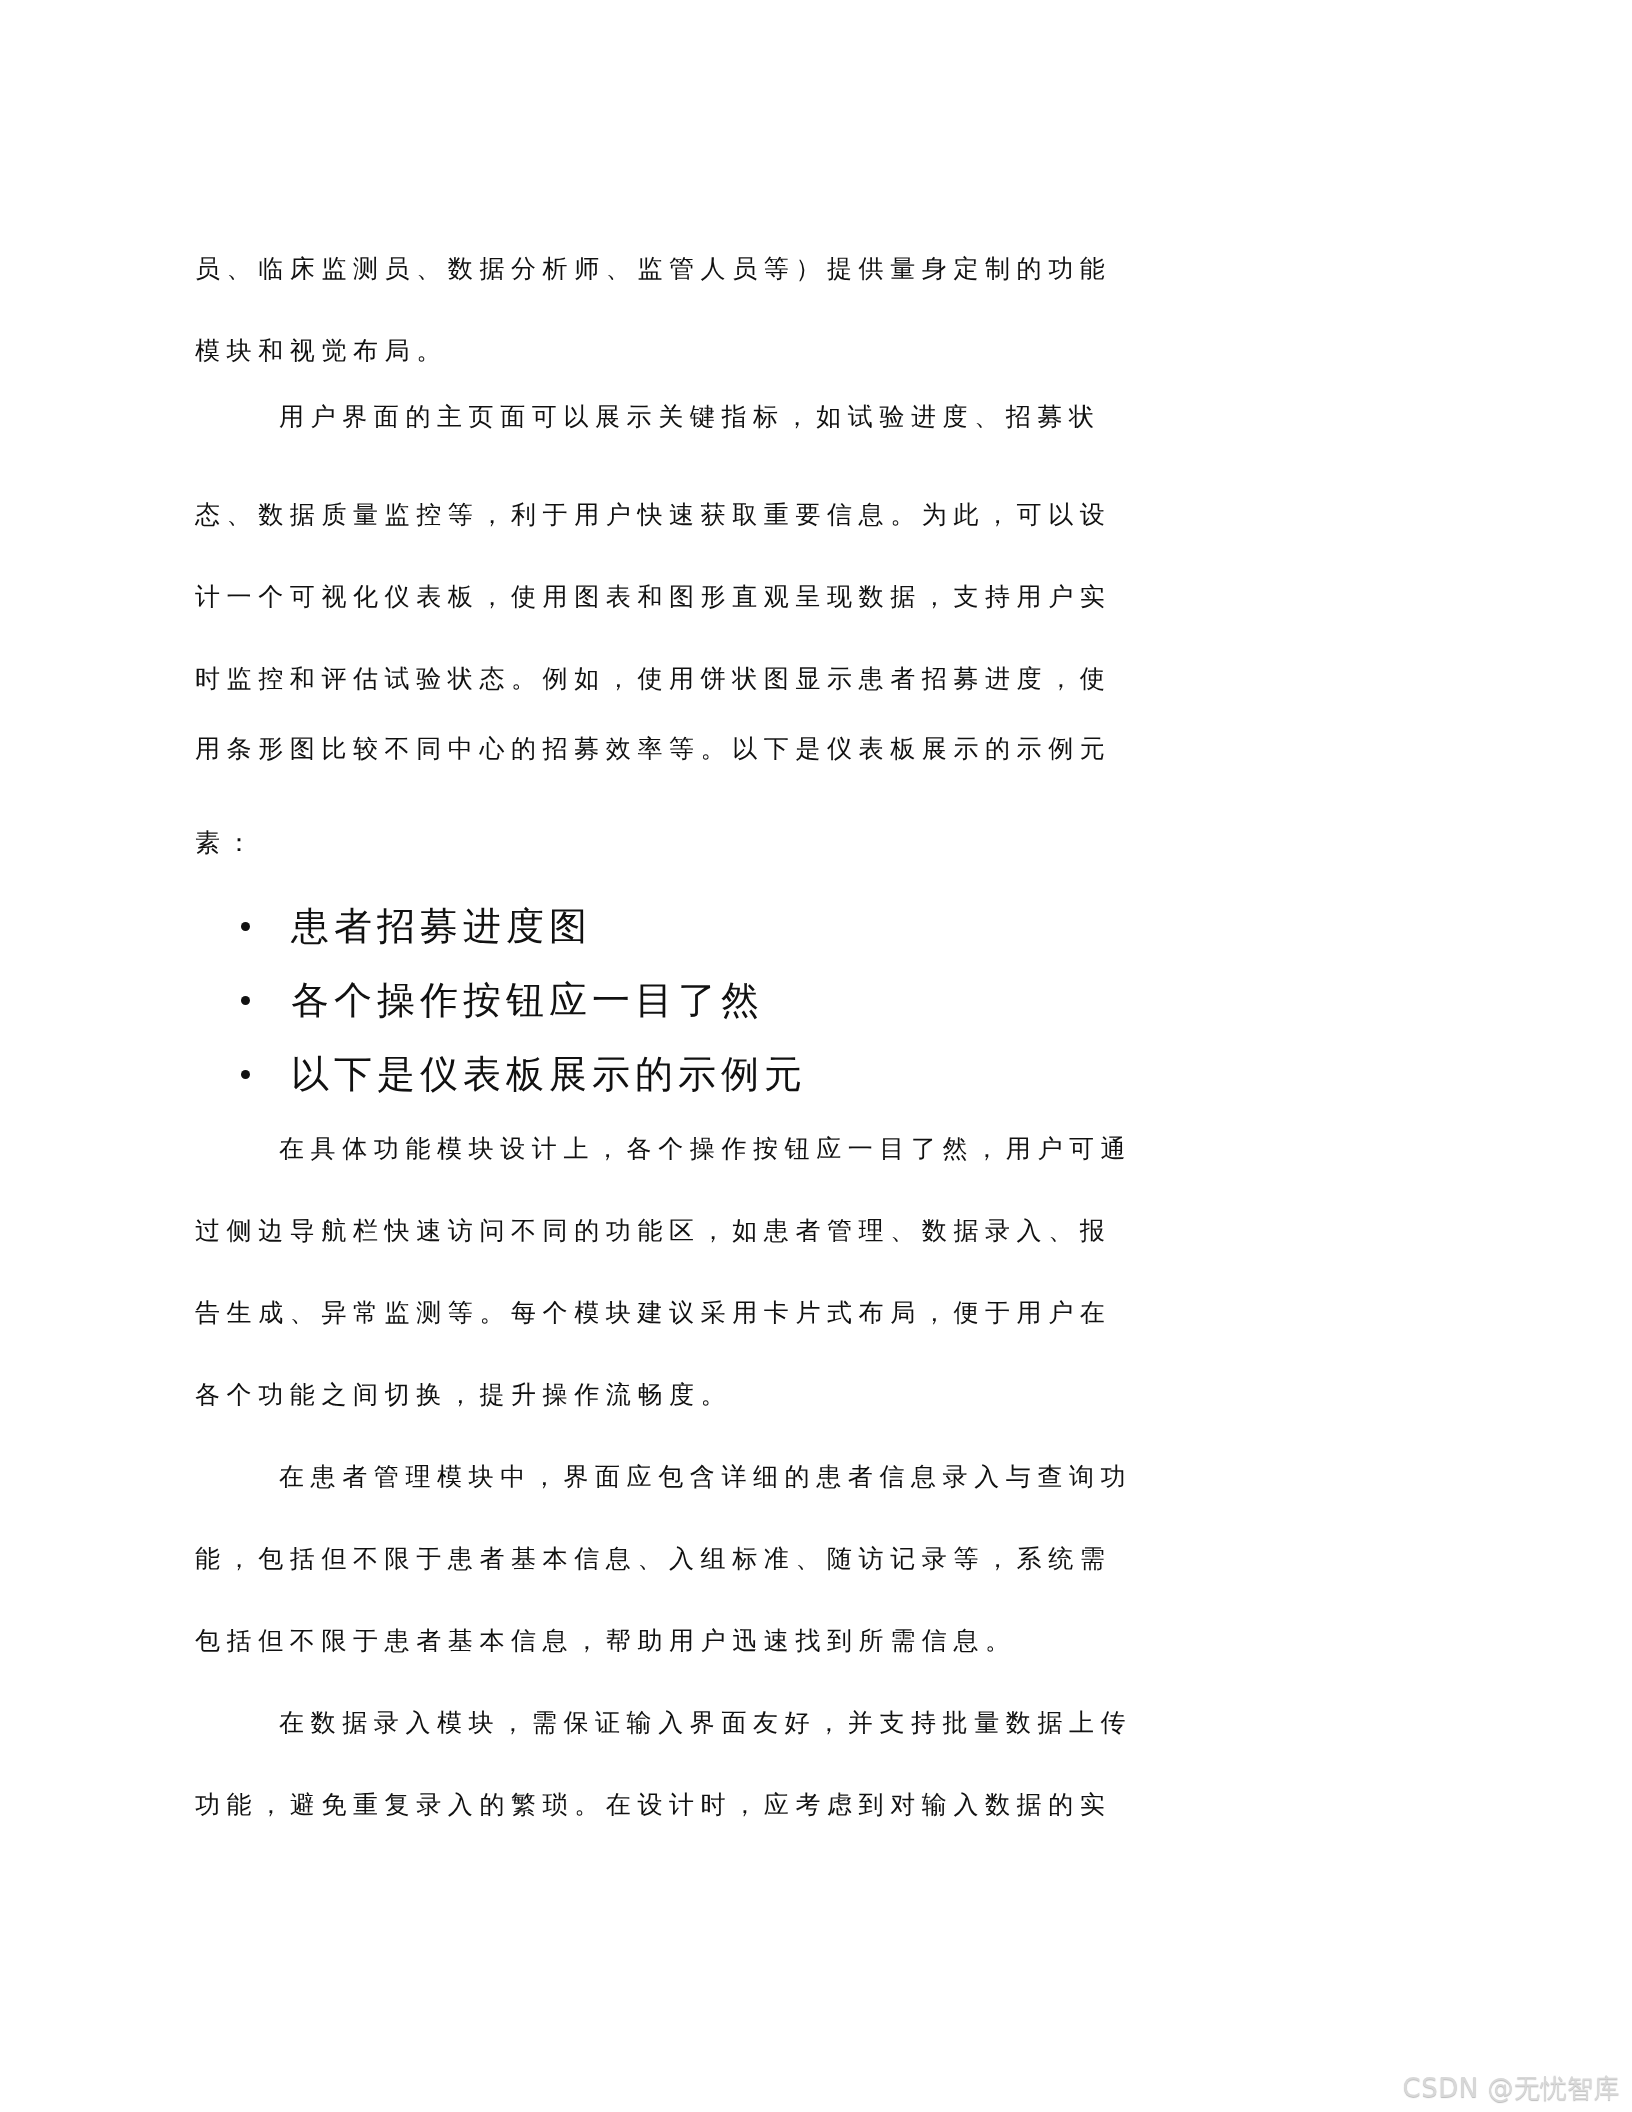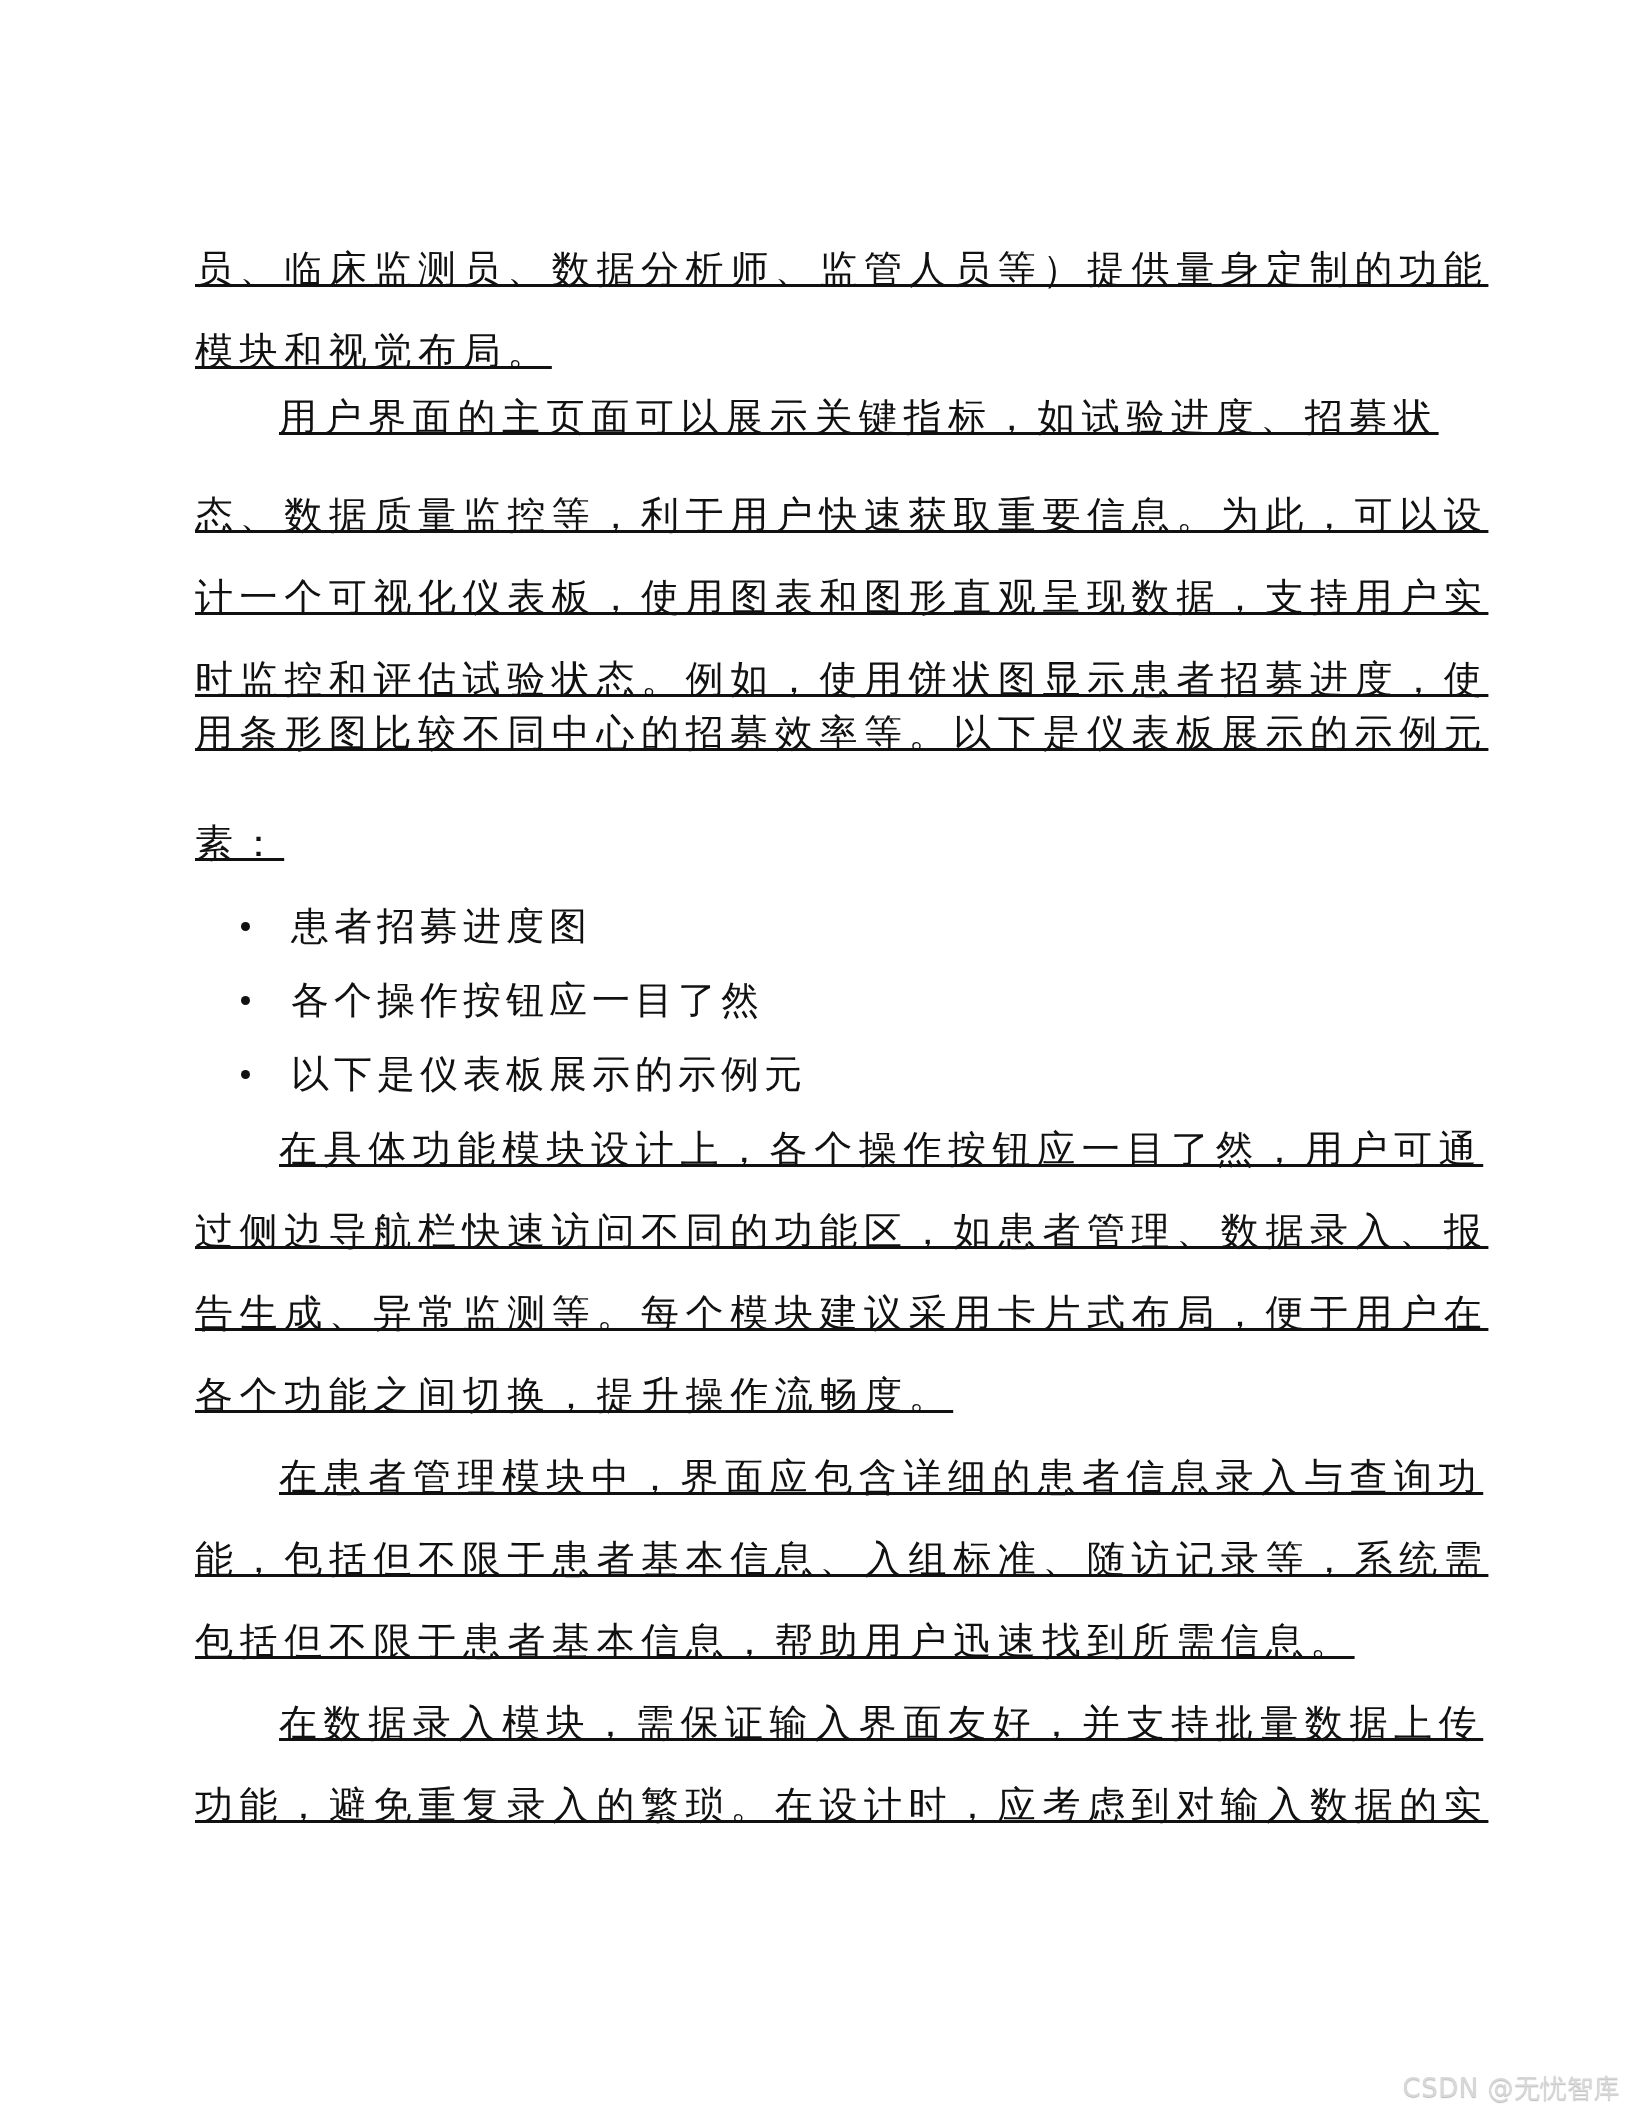--- a/index.html
+++ b/index.html
@@ -1,41 +1,41 @@
 <!DOCTYPE html>
 <html><head>
 <meta charset="utf-8">
 <style>
   html, body { margin:0; padding:0; background:#ffffff; }
   body { width:1632px; height:2112px; position:relative; overflow:hidden;
          font-family: "DejaVu Serif", "Liberation Serif", serif; color:#111; }
   .page { position:absolute; left:195px; top:228px; width:1222px; }
-  .line { position:absolute; left:0; height:82px; line-height:82px; font-size:38px;
-          letter-spacing:6.6px; white-space:nowrap;text-decoration:underline; }
+  .line { position:absolute; left:0; height:82px; line-height:82px; font-size:25px;
+          letter-spacing:6.6px; white-space:nowrap; }
   .indent { padding-left:84px; }
   .bullet-row { position:absolute; left:0; height:76px; line-height:76px; font-size:38px; white-space:nowrap; letter-spacing:5px; }
   .bullet-dot { display:inline-block; width:9px; height:9px; border-radius:50%; background:#111;
                 position:absolute; left:46px; top:34px; }
   .bullet-text { position:absolute; left:96px; }
   .watermark { position:absolute; right:12px; bottom:6px; font-family:"DejaVu Sans","Liberation Sans",sans-serif;
                font-size:26px; color:#d8d8d8; text-shadow:0 1px 1px #bbb; letter-spacing:0.5px; }
 </style>
 </head>
 <body>
 
 <div class="page">
 
   <div class="line" style="top:0px">员、临床监测员、数据分析师、监管人员等）提供量身定制的功能</div>
   <div class="line" style="top:82px">模块和视觉布局。</div>
 
   <div class="line indent" style="top:148px">用户界面的主页面可以展示关键指标，如试验进度、招募状</div>
   <div class="line" style="top:246px">态、数据质量监控等，利于用户快速获取重要信息。为此，可以设</div>
   <div class="line" style="top:328px">计一个可视化仪表板，使用图表和图形直观呈现数据，支持用户实</div>
   <div class="line" style="top:410px">时监控和评估试验状态。例如，使用饼状图显示患者招募进度，使</div>
-  <div class="line" style="top:464px">用条形图比较不同中心的招募效率等。以下是仪表板展示的示例元</div>
+  <div class="line" style="top:480px">用条形图比较不同中心的招募效率等。以下是仪表板展示的示例元</div>
   <div class="line" style="top:574px">素：</div>
 
   <div>
     <div class="bullet-row" style="top:660px">
       <span class="bullet-dot"></span>
       <span class="bullet-text">患者招募进度图</span>
     </div>
     <div class="bullet-row" style="top:734px">
       <span class="bullet-dot"></span>
       <span class="bullet-text">各个操作按钮应一目了然</span>

